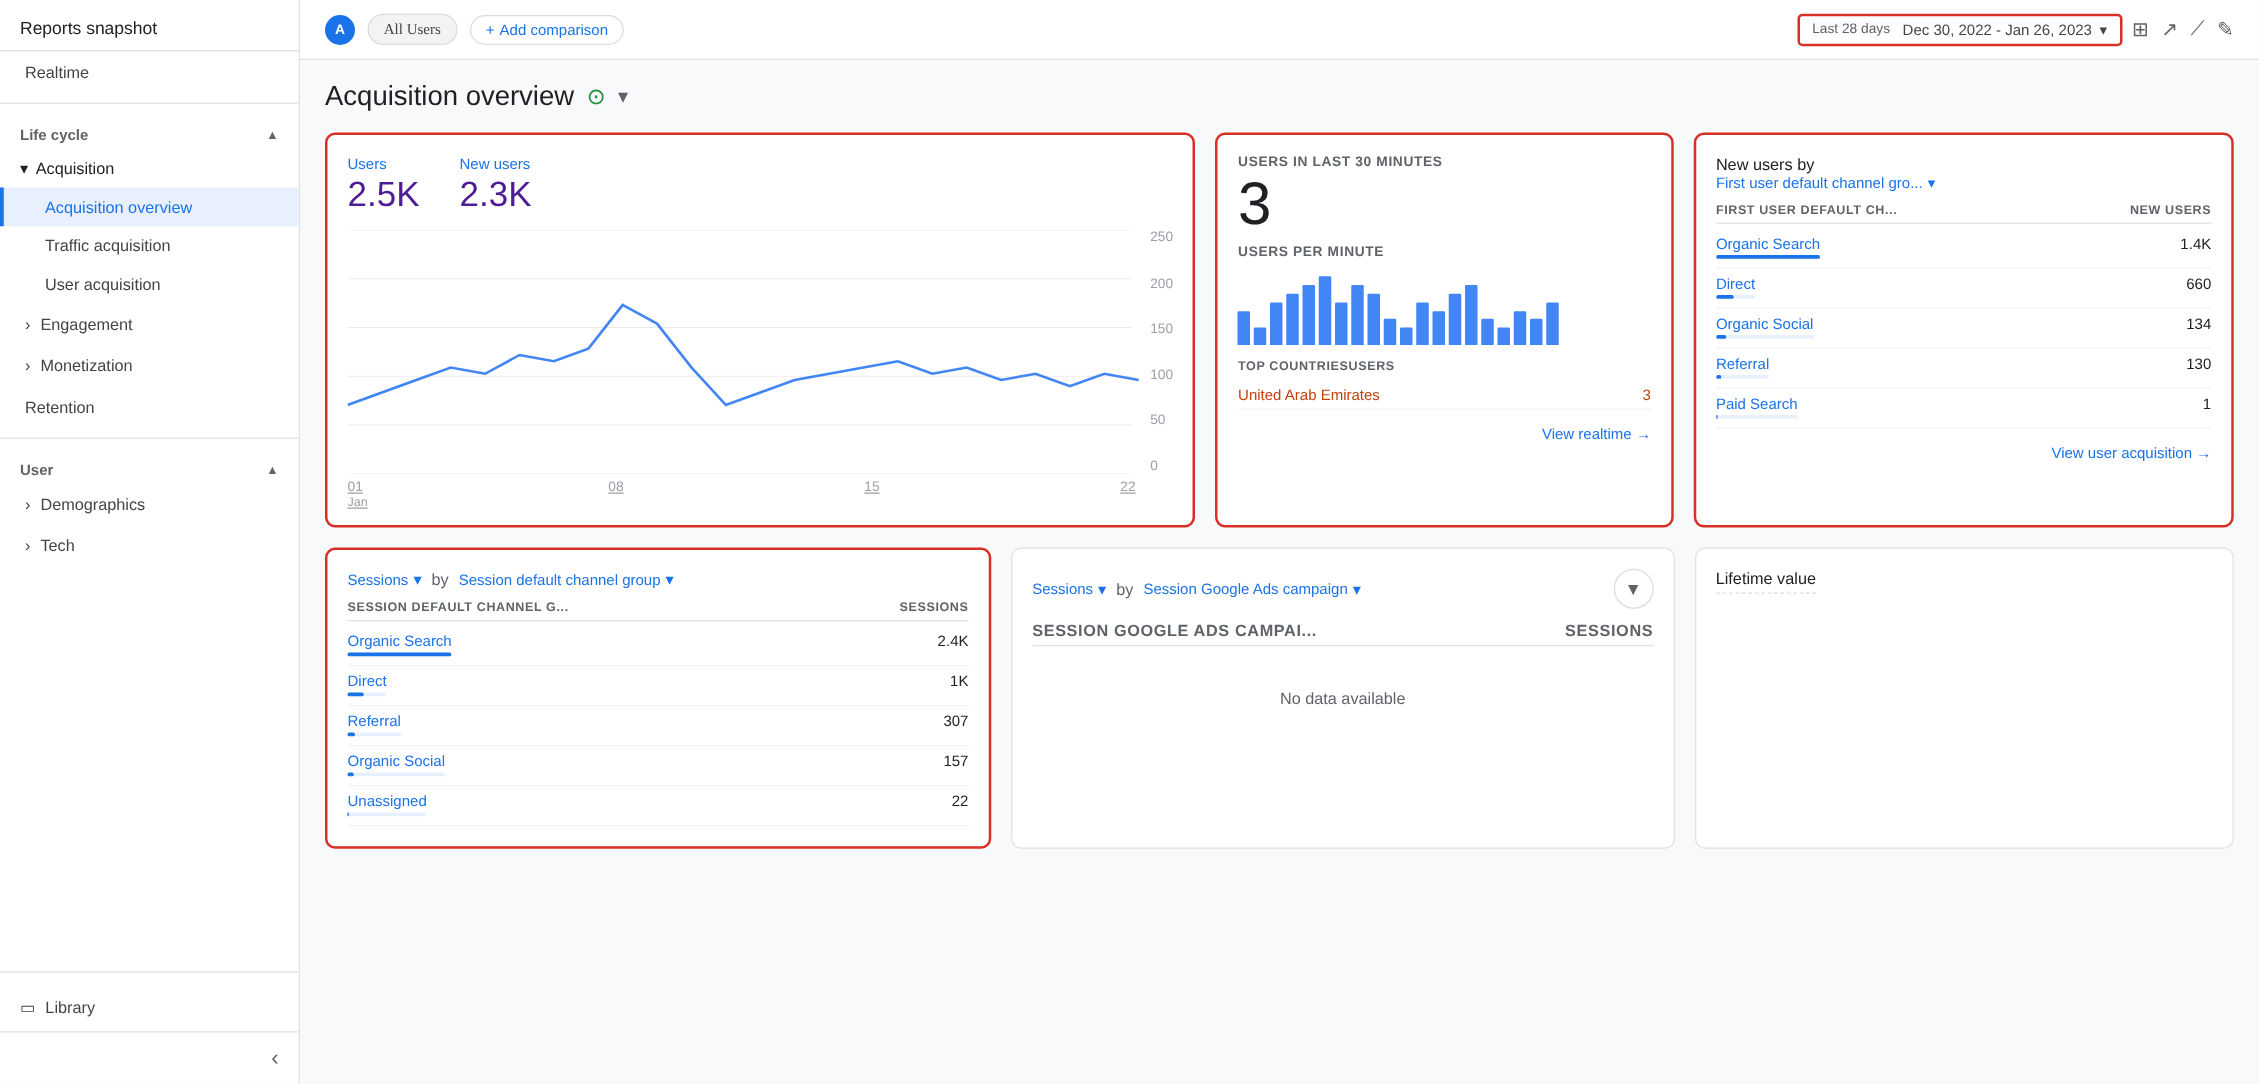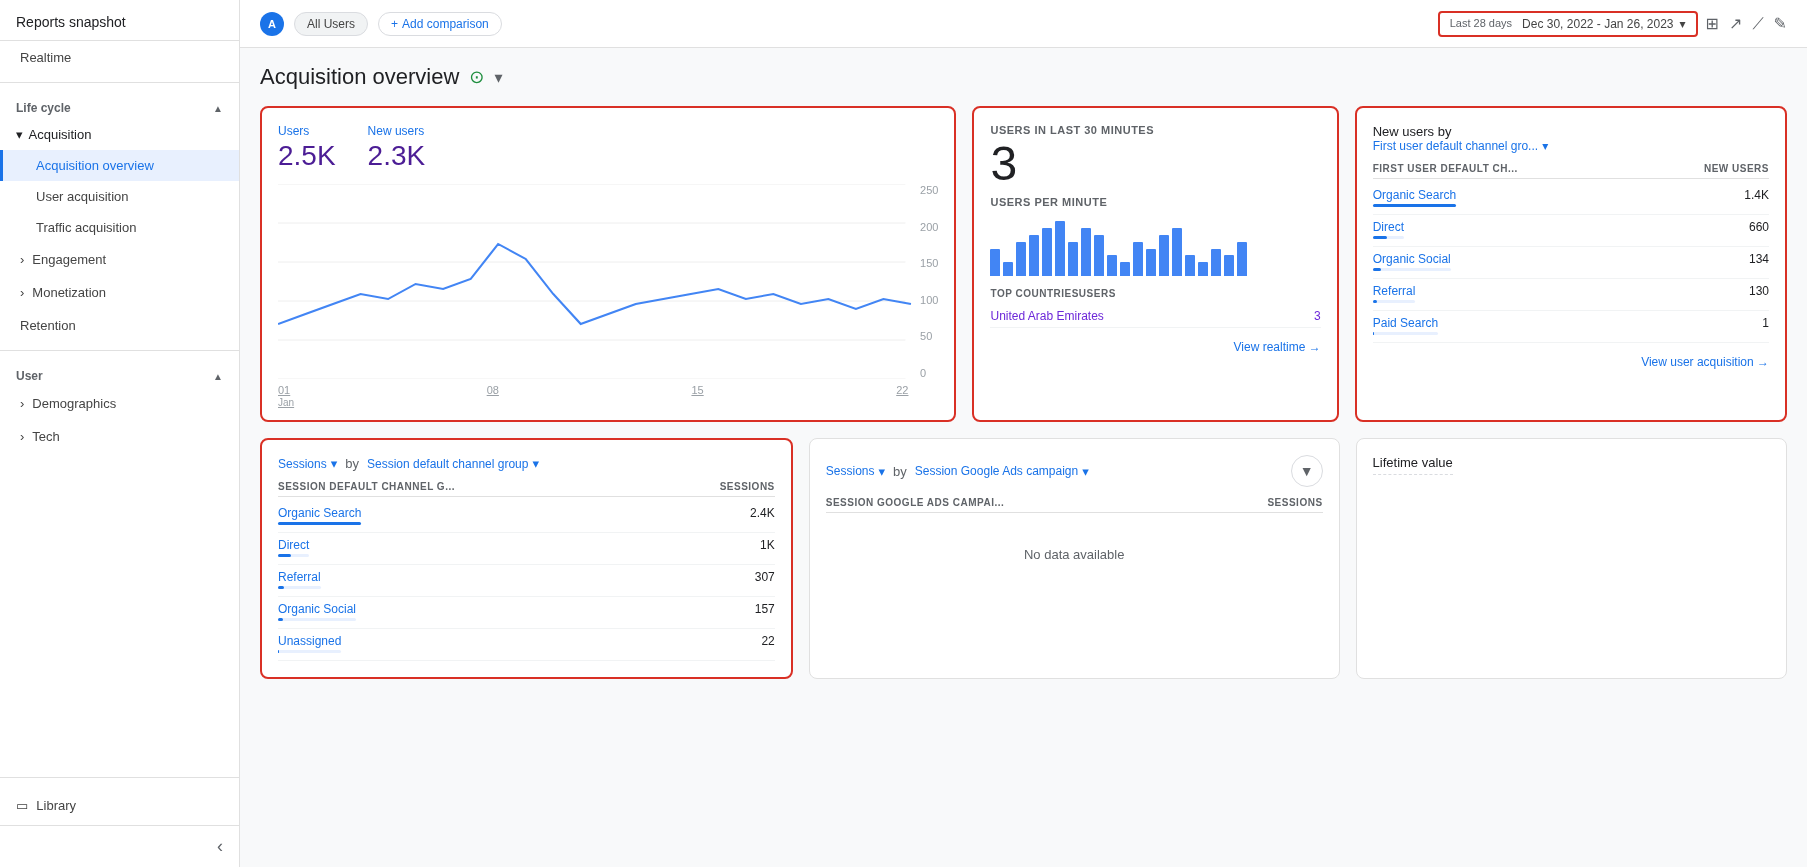--- a/index.html
+++ b/index.html
@@ -104,20 +104,21 @@
       font-size: 11px; font-weight: 600;
     }
     .filter-tag {
       background: #f1f3f4;
       border: 1px solid #dadce0;
       border-radius: 16px;
       padding: 4px 12px;
       font-size: 12px;
       color: #444;
       cursor: pointer;
+      font-family: Liberation Serif, serif;
     }
     .add-comparison-btn {
       border: 1px solid #dadce0;
       border-radius: 16px;
       padding: 4px 12px;
       font-size: 12px;
       color: #1a73e8;
       background: #fff;
       cursor: pointer;
       display: flex; align-items: center; gap: 4px;
@@ -188,21 +189,21 @@
       flex: 1;
       min-width: 0;
     }
     .realtime-title { font-size: 11px; font-weight: 600; color: #5f6368; letter-spacing: 0.5px; margin-bottom: 4px; }
     .realtime-count { font-size: 48px; font-weight: 300; color: #202124; line-height: 1; margin-bottom: 8px; }
     .realtime-sub { font-size: 11px; font-weight: 600; color: #5f6368; letter-spacing: 0.5px; margin-bottom: 8px; }
     .mini-bar-chart { display: flex; align-items: flex-end; gap: 3px; height: 60px; margin-bottom: 12px; }
     .mini-bar { background: #4285f4; width: 10px; border-radius: 1px 1px 0 0; }
     .top-countries { margin-top: 8px; }
     .top-countries-header { display: flex; font-size: 10px; font-weight: 600; color: #5f6368; letter-spacing: 0.5px; margin-bottom: 6px; }
-    .country-row { display: flex; justify-content: space-between; font-size: 12px; color: #6d28d9; padding: 4px 0; border-bottom: 1px solid #f1f3f4; }
+    .country-row { display: flex; justify-content: space-between; font-size: 12px; color: #c2410c; padding: 4px 0; border-bottom: 1px solid #f1f3f4; }
     .view-realtime-link { color: #1a73e8; font-size: 12px; text-align: right; display: block; margin-top: 12px; cursor: pointer; }
 
     
     .new-users-card {
       background: #fff;
       border-radius: 8px;
       border: 2px solid #d93025;
       padding: 16px;
       flex: 1.2;
       min-width: 0;
@@ -238,21 +239,21 @@
 
     .google-ads-card {
       background: #fff;
       border-radius: 8px;
       border: 1px solid #e0e0e0;
       padding: 16px;
       flex: 1;
       min-width: 0;
     }
     .google-ads-title { font-size: 13px; color: #202124; font-weight: 500; display: flex; align-items: center; gap: 4px; margin-bottom: 10px; }
-    .google-ads-table-header { display: flex; justify-content: space-between; font-size: 10px; font-weight: 600; color: #5f6368; letter-spacing: 0.5px; border-bottom: 1px solid #e0e0e0; padding-bottom: 4px; margin-bottom: 4px; }
+    .google-ads-table-header { display: flex; justify-content: space-between; font-size: 13px; font-weight: 600; color: #5f6368; letter-spacing: 0.5px; border-bottom: 1px solid #e0e0e0; padding-bottom: 4px; margin-bottom: 4px; }
     .no-data { font-size: 13px; color: #5f6368; text-align: center; padding: 30px 0; }
 
     .lifetime-card {
       background: #fff;
       border-radius: 8px;
       border: 1px solid #e0e0e0;
       padding: 16px;
       flex: 0.8;
       min-width: 0;
     }
@@ -303,24 +304,24 @@
 
   <div class="sidebar-group-header">
     <span>▾</span>
     <span>Acquisition</span>
   </div>
 
   <div class="sidebar-sub-item active">
     <span>Acquisition overview</span>
   </div>
   <div class="sidebar-sub-item">
+    <span>Traffic acquisition</span>
+  </div>
+  <div class="sidebar-sub-item">
     <span>User acquisition</span>
-  </div>
-  <div class="sidebar-sub-item">
-    <span>Traffic acquisition</span>
   </div>
 
   <div class="sidebar-item">
     <span>›</span>
     <span>Engagement</span>
   </div>
   <div class="sidebar-item">
     <span>›</span>
     <span>Monetization</span>
   </div>

